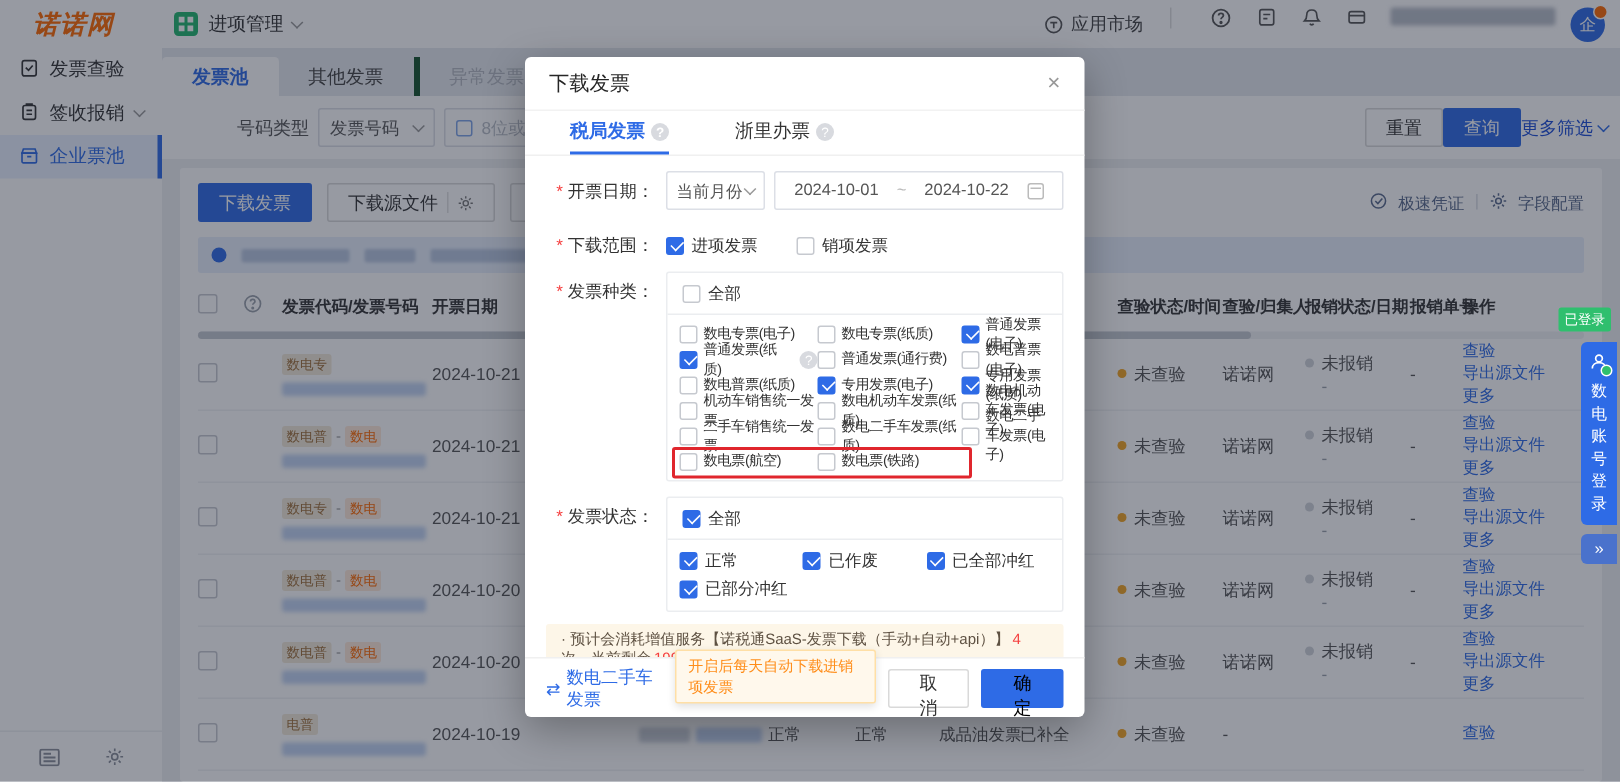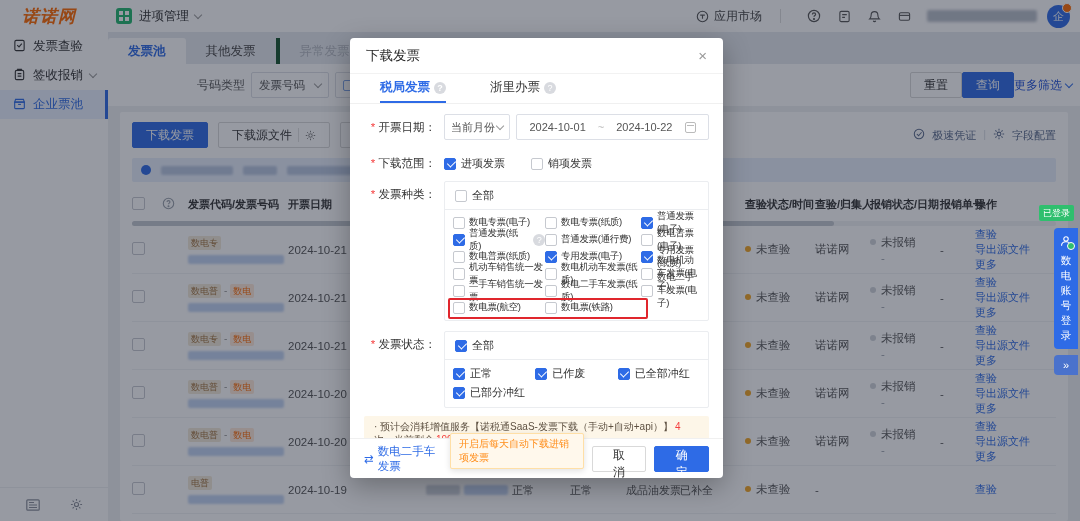--- a/index.html
+++ b/index.html
@@ -5,21 +5,21 @@
   *{box-sizing:border-box;margin:0;padding:0}
   html,body{width:1080px;height:521px;overflow:hidden}
   body{position:relative;font-family:"Liberation Sans","DejaVu Sans",sans-serif;font-size:12px;color:#333;background:#eef0f3}
 
   
   .hdr{position:absolute;top:0;left:0;right:0;height:32px;background:#fff;display:flex;align-items:center;z-index:1}
   .logo{color:#ff6a00;font-weight:bold;font-style:italic;font-size:17px;margin-left:22px;letter-spacing:1px;flex:none}
   .app-ic{width:16px;height:16px;background:#21b66e;border-radius:3px;margin-left:40px;flex:none;display:flex;align-items:center;justify-content:center}
   .app-menu{margin-left:7px;font-size:12.5px;color:#333;display:flex;align-items:center;gap:6px}
   .chev{width:6px;height:6px;border-right:1.4px solid #999;border-bottom:1.4px solid #999;transform:rotate(45deg);margin-top:-3px}
-  .hdr-right{margin-left:auto;display:flex;align-items:center;gap:0;margin-right:10px}
+  .hdr-right{margin-left:auto;display:flex;gap:0;margin-right:10px}
   .market{display:flex;align-items:center;gap:5px;font-size:12px;color:#444;margin-right:18px}
   .vdiv{width:1px;height:14px;background:#ddd;margin-right:18px}
   .hic{width:30px;display:flex;justify-content:center;color:#555}
   .blur-name{width:110px;height:12px;background:#b9bfc9;border-radius:2px;filter:blur(1.5px);margin:0 10px 0 8px}
   .avatar{width:23px;height:23px;border-radius:50%;background:#2e6be6;color:#fff;font-size:11px;display:flex;align-items:center;justify-content:center;position:relative}
   .avatar::after{content:"";position:absolute;right:-2px;top:-2px;width:8px;height:8px;border-radius:50%;background:#ff6a00;border:1px solid #fff}
 
   
   .sidebar{position:absolute;top:32px;left:0;width:108px;bottom:0;background:#fff;z-index:1}
   .side-item{height:29px;display:flex;align-items:center;padding-left:13px;gap:7px;font-size:12.5px;color:#333;position:relative;cursor:pointer}
@@ -27,21 +27,21 @@
   .side-item.active{background:#e9f1ff;color:#2e6be6}
   .side-item.active::after{content:"";position:absolute;right:0;top:0;bottom:0;width:3px;background:#2e6be6}
   .side-foot{position:absolute;bottom:0;left:0;width:108px;height:34px;border-top:1px solid #eef0f2;display:flex;align-items:center;justify-content:center;gap:30px;color:#8a8f99}
 
   
   .tabbar{position:absolute;left:108px;top:32px;right:0;height:32px;background:#e6e9ee;display:flex;align-items:flex-end;z-index:1}
   .tab{height:26px;line-height:26px;padding:0 20px;font-size:12.5px;color:#444;border-right:4px solid #14532d;cursor:pointer}
   .tab.active{background:#fff;color:#2e6be6;border-radius:3px 3px 0 0;border-right:none;font-weight:bold}
   .tab.disabled{color:#b4b9c2}
   .filterbar{position:absolute;left:108px;top:64px;right:0;height:42px;background:#fff;display:flex;align-items:center;z-index:1}
-  .fb-label{margin-left:89px;color:#555;font-size:12px}
+  .fb-label{margin-left:50px;color:#555;font-size:12px}
   .fb-sel{width:78px;height:26px;border:1px solid #dcdfe6;border-radius:2px;margin-left:6px;display:flex;align-items:center;justify-content:space-between;padding:0 7px;color:#555;font-size:11.5px;background:#fff}
   .fb-input{width:250px;height:26px;border:1px solid #dcdfe6;border-radius:2px;margin-left:6px;display:flex;align-items:center;gap:6px;padding:0 7px;color:#b9bec7;font-size:11.5px;background:#fff}
   .scan-ic{width:11px;height:11px;border:1.3px solid #7fa4e8;border-radius:2px;flex:none}
   .fb-right{margin-left:auto;display:flex;align-items:center;gap:0;margin-right:8px}
   .btn{height:26px;line-height:24px;border:1px solid #d9d9d9;border-radius:2px;background:#fff;padding:0 13px;font-size:12px;color:#333;display:inline-flex;align-items:center;gap:6px;cursor:pointer;white-space:nowrap}
   .btn.primary{background:#2e6be6;border-color:#2e6be6;color:#fff}
   .morelink{color:#1d4ed8;font-size:12px;display:flex;align-items:center;gap:4px;cursor:pointer}
   .morelink .chev{border-color:#2e6be6}
 
   
@@ -105,21 +105,21 @@
   .ob-grid .ck{height:17px;font-size:9.5px;letter-spacing:-0.3px;gap:4px}
   .anno{position:absolute;left:3px;bottom:1px;width:200px;height:21px;border:2px solid #e0262d;border-radius:2px;z-index:5;pointer-events:none}
   .ob-flex{display:flex;flex-wrap:wrap;padding:4px 8px 5px}
   .ob-flex .ck{width:33.33%;height:19px;font-size:11px}
   .notice{margin-top:8px;background:#fdf6e8;border-radius:2px;padding:5px 10px;font-size:10px;line-height:12.5px;color:#5e5142}
   .rd{color:#f53f3f;margin:0 2px}
   .m-ft{height:40px;flex:none;border-top:1px solid #f0f0f0;display:flex;align-items:center;padding:0 14px;gap:8px}
   .switch{color:#2e6be6;font-size:11.5px;display:flex;align-items:center;gap:4px;cursor:pointer}
   .tip{background:#fff8ec;border:1px solid #ffdfa6;color:#ff8d1a;font-size:10px;padding:3px 8px;border-radius:2px;margin-top:-16px;box-shadow:0 2px 6px rgba(0,0,0,.12)}
   .mbtn{height:26px;padding:0 15px;border-radius:2px;font-size:12px;border:1px solid #d9d9d9;background:#fff;color:#333;cursor:pointer}
-  .mbtn.primary{background:#2e6be6;border-color:#2e6be6;color:#ffffff}
+  .mbtn.primary{background:#2e6be6;border-color:#2e6be6;color:#000000}
   .mbtn.cancel{margin-left:auto}
 
   
   .fw-badge{position:absolute;right:6px;top:205px;background:#2fbf6e;color:#fff;font-size:9px;padding:1.5px 4px;border-radius:2px;z-index:60}
   .fwidget{position:absolute;right:2px;top:228px;width:24px;z-index:60;display:flex;flex-direction:column;align-items:flex-end}
   .fw-main{background:#2e6be6;color:#fff;border-radius:4px 0 0 4px;padding:7px 0 6px;display:flex;flex-direction:column;align-items:center;gap:1px;font-size:10.5px;width:24px;cursor:pointer}
   .fw-person{position:relative;margin-bottom:3px}
   .fw-person::after{content:"";position:absolute;right:-3px;bottom:-1px;width:6px;height:6px;border-radius:50%;background:#2fbf6e;border:1px solid #fff}
   .fw-tab{margin-top:6px;background:#4a72cc;color:#fff;border-radius:4px 0 0 4px;width:24px;height:20px;display:flex;align-items:center;justify-content:center;font-size:11px;cursor:pointer}
 </style>

